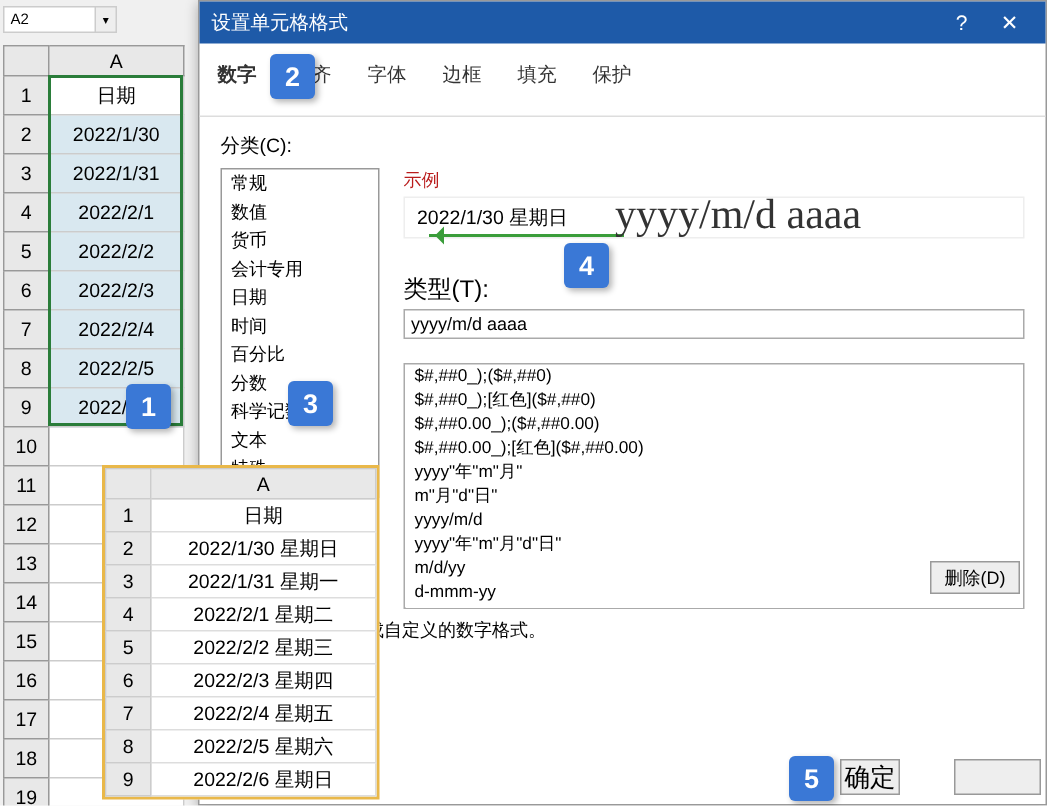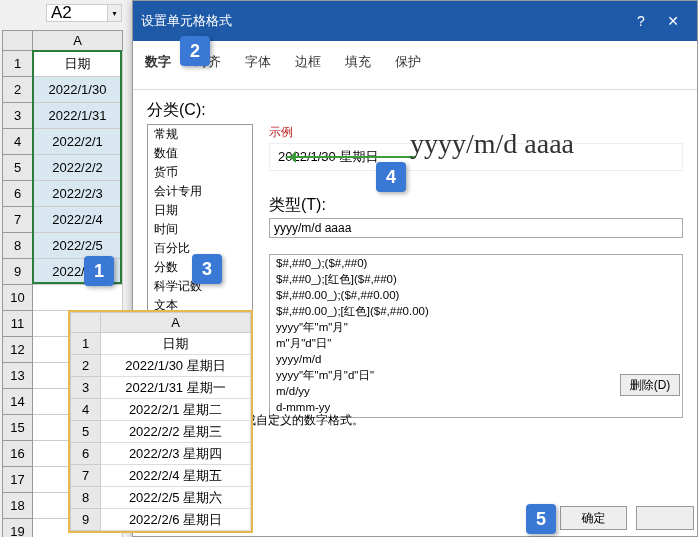--- a/index.html
+++ b/index.html
@@ -1,55 +1,55 @@
 <!DOCTYPE html>
 <html><head>
 <meta charset="utf-8">
 <style>
 * { margin: 0; padding: 0; box-sizing: border-box; font-family: "Microsoft YaHei", SimSun, sans-serif; }
 body { width: 698px; height: 537px; background: #f0f0f0; position: relative; overflow: hidden; font-size: 12px; }
 
 .namebox { position: absolute; top: 4px; left: 2px; display: flex; align-items: center; }
-.namebox input { width: 62px; height: 18px; border: 1px solid #ccc; padding: 0 4px; font-size: 17px; background: #fff; margin-left: 44px; }
+.namebox input { width: 62px; height: 18px; border: 1px solid #ccc; padding: 0 4px; font-size: 10px; background: #fff; }
 .namebox .dd { width: 14px; height: 18px; border: 1px solid #ccc; border-left: none; background: #eee; display: flex; align-items: center; justify-content: center; font-size: 8px; }
 
 .sheet1 { position: absolute; top: 30px; left: 2px; }
 .sheet1 table { border-collapse: collapse; background: #fff; }
 .sheet1 .sel-corner { width: 30px; height: 20px; border: 1px solid #999; background: #e8e8e8; }
 .sheet1 .colhdr { background: #e8e8e8; border: 1px solid #999; text-align: center; width: 90px; height: 20px; font-size: 13px; }
 .sheet1 .rowhdr { background: #e8e8e8; border: 1px solid #999; text-align: center; width: 30px; height: 26px; font-size: 13px; }
 .sheet1 td.cell { border: 1px solid #ccc; text-align: center; height: 26px; font-size: 13px; padding: 0 6px; }
 .sheet1 .selrange td.cell { background: #d9e8f0; }
 .sheet1 .selbox { position: absolute; top: 20px; left: 30px; width: 90px; height: 234px; border: 2px solid #2a7d3a; pointer-events: none; }
 
 .dialog { position: absolute; top: 0; left: 132px; width: 566px; height: 537px; background: #fff; border: 1px solid #999; box-shadow: 0 2px 8px rgba(0,0,0,.3); }
-.titlebar { height: 40px; background: #1e5aa8; color: #fff; display: flex; align-items: center; padding: 0 8px; font-size: 13px; }
+.titlebar { height: 28px; background: #1e5aa8; color: #fff; display: flex; align-items: center; padding: 0 8px; font-size: 13px; }
 .titlebar .spacer { flex: 1; }
 .titlebar .tbtn { width: 32px; text-align: center; font-size: 14px; }
 .tabs { display: flex; border-bottom: 1px solid #ddd; padding: 8px 10px 12px 10px; gap: 20px; font-size: 13px; }
 .tabs .tab { padding: 4px 2px 6px 2px; cursor: pointer; color: #333; }
 .tabs .tab.active { font-weight: bold; }
 .body { padding: 10px 14px; position: relative; }
 
-.cat-label { font-size: 16px; margin-bottom: 4px; }
+.cat-label { font-size: 13px; margin-bottom: 4px; }
 .cat-list { position: absolute; top: 34px; left: 14px; width: 106px; height: 220px; border: 1px solid #999; background: #fff; overflow: hidden; }
 .cat-list .ci { padding: 1px 6px; font-size: 12px; cursor: pointer; }
 .cat-list .ci.sel { background: #1e5aa8; color: #fff; }
 
 .right { position: absolute; left: 136px; top: 34px; right: 14px; }
 .sample-lbl { font-size: 12px; color: #b91c1c; }
 .sample-box { border: 1px solid #eee; margin-top: 2px; padding: 4px 8px; font-size: 13px; height: 28px; display: flex; align-items: center; }
 .type-lbl { margin-top: 24px; font-size: 16px; }
 .type-input { width: 100%; border: 1px solid #aaa; padding: 2px 4px; font-size: 12px; height: 20px; margin-top: 2px; }
 .fmt-list { width: 100%; height: 164px; border: 1px solid #aaa; margin-top: 16px; overflow-y: scroll; background: #fff; }
 .fmt-list .fi { padding: 0 6px; font-size: 11.5px; line-height: 16px; cursor: pointer; white-space: nowrap; }
 
 .del-btn { position: absolute; left: 620px; top: 374px; width: 60px; height: 22px; border: 1px solid #999; background: #eee; font-size: 12px; }
 .hint { position: absolute; left: 244px; top: 412px; font-size: 12px; }
-.ok-btn { position: absolute; left: 560px; top: 506px; width: 67px; height: 24px; border: 1px solid #999; background: #eee; font-size: 12px; }
+.ok-btn { position: absolute; left: 560px; top: 506px; width: 40px; height: 24px; border: 1px solid #999; background: #eee; font-size: 17px; }
 .cancel-btn { position: absolute; left: 636px; top: 506px; width: 58px; height: 24px; border: 1px solid #999; background: #eee; font-size: 12px; }
 
 .big-fmt { position: absolute; top: 128px; left: 410px; font-size: 28px; font-family: serif; color: #333; white-space: nowrap; z-index: 8; }
 .arrow { position: absolute; top: 156px; left: 286px; width: 130px; height: 2px; background: #3a9d3a; z-index: 8; }
 .arrow:before { content: ''; position: absolute; left: -2px; top: -5px; border: 6px solid transparent; border-right-color: #3a9d3a; }
 
 .badge { position: absolute; width: 30px; height: 30px; background: #3a78d6; border-radius: 4px; color: #fff; display: flex; align-items: center; justify-content: center; font-size: 18px; font-weight: bold; z-index: 20; box-shadow: 2px 2px 4px rgba(0,0,0,.3); }
 
 .sheet2 { position: absolute; top: 310px; left: 68px; border: 2px solid #e9b84a; background: #fff; }
 .sheet2 table { border-collapse: collapse; }

